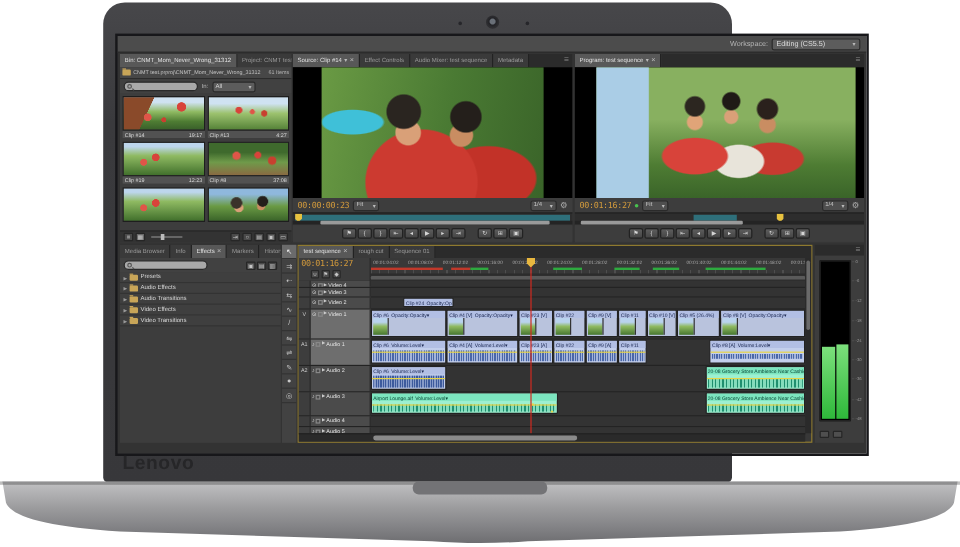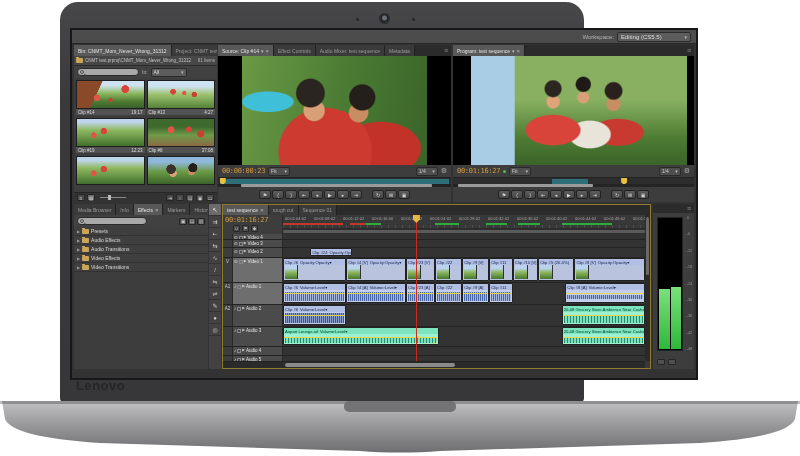--- a/index.html
+++ b/index.html
@@ -1,26 +1,26 @@
 <!DOCTYPE html>
 <html><head>
 <meta charset="utf-8">
 <style>
   * { box-sizing: border-box; margin:0; padding:0; }
   html,body { width:800px; height:456px; background:#fff; overflow:hidden;
     font-family:"Liberation Sans", sans-serif; }
 
   
-  .lid { position:absolute; left:60px; top:2px; width:524px; height:400px;
+  .lid { position:absolute; left:86px; top:2px; width:524px; height:400px;
     background:linear-gradient(180deg,#47474a,#3a3a3d 25%,#37373a);
     border-radius:18px 18px 4px 4px; }
   .webcam { position:absolute; left:319px; top:11px; width:11px; height:11px; border-radius:50%;
     background:radial-gradient(circle at 50% 45%, #6a7078 0 2px, #232327 3px, #2e2e31 5px); }
   .micdot { position:absolute; top:16px; width:3px; height:3px; border-radius:50%; background:#26262a; }
-  .lenovo { position:absolute; left:16px; top:376px; font-size:13px; letter-spacing:0.5px;
+  .lenovo { position:absolute; left:16px; top:376px; font-size:16px; letter-spacing:0.5px;
     color:#262628; font-weight:bold; }
   .base { position:absolute; left:0; top:401px; width:800px; height:55px; }
 
   
   .screen { position:absolute; left:12px; top:28px; width:624px; height:348px;
     background:#333; outline:2px solid #17171a; overflow:hidden; font-size:5px; color:#ccc; }
   .topbar { position:absolute; left:0; top:0; width:624px; height:14px; background:#4c4c4c;
     border-bottom:1px solid #262626; display:flex; align-items:center; justify-content:flex-end; gap:3px; padding-right:5px; }
   .ws-label { font-size:6px; color:#b5b5b5; }
   .ws-select { background:#5c5c5c; border:1px solid #2a2a2a; border-radius:2px; height:10px;

